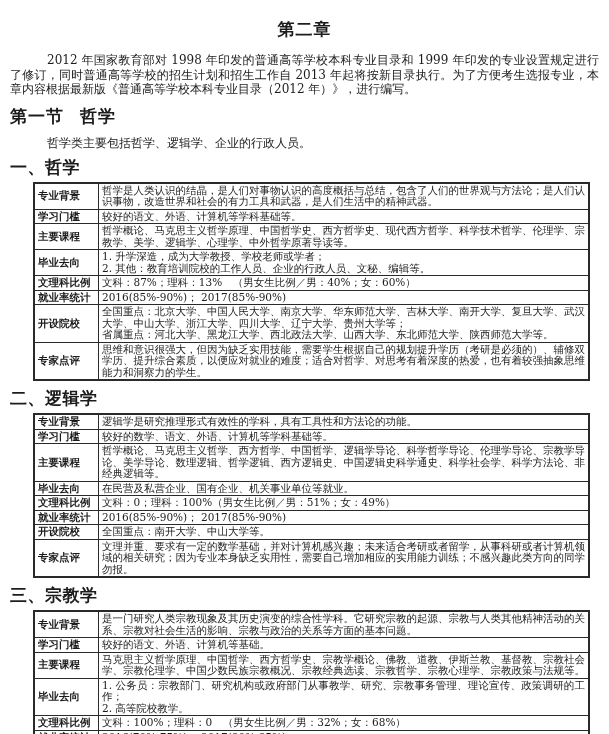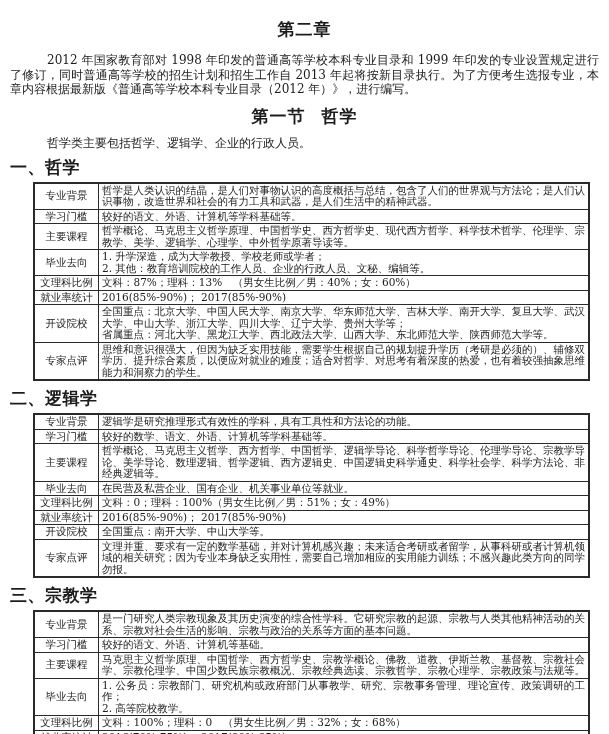--- a/index.html
+++ b/index.html
@@ -12,42 +12,42 @@
 
   .chapter-title{
     display:flex;justify-content:center;align-items:baseline;gap:26px;
     font-size:17px;font-weight:bold;margin:2px 0 12px 0;letter-spacing:1px;
   }
   .intro{
     font-size:12px;line-height:14.5px;text-align:justify;
     text-indent:37px;margin:0 0 0 0;
   }
   .section-title{
-    display:flex;justify-content:center;align-items:baseline;gap:16px;
+    display:flex;align-items:baseline;gap:16px;
     font-size:17px;font-weight:bold;margin:8px 0 8px 0;letter-spacing:1px;
   }
   .section-intro{
     font-size:12px;line-height:14px;text-indent:37px;margin:0 0 6px 0;
   }
   .major-heading{
     font-size:17px;font-weight:bold;margin:6px 0 3px 0;letter-spacing:0.5px;
   }
   table.major{
     border-collapse:collapse;table-layout:fixed;
     margin-left:23px;width:557px;
     border:2px solid #2a2a2a;
     font-size:10.5px;line-height:11.5px;
   }
   table.major td{
     border:1px solid #2a2a2a;
     padding:1px 3px;
     vertical-align:middle;
     overflow:hidden;
   }
-  td.lbl{width:57px;text-align:center;padding:1px 0;}
+  td.lbl{width:57px;padding:1px 0;font-weight:bold;}
   td.val{white-space:pre-line;text-align:left;text-align:justify;}
 </style>
 </head>
 <body>
 
 <div class="page">
 
   <div class="chapter-title">
     <span>第二章</span>
   </div>

